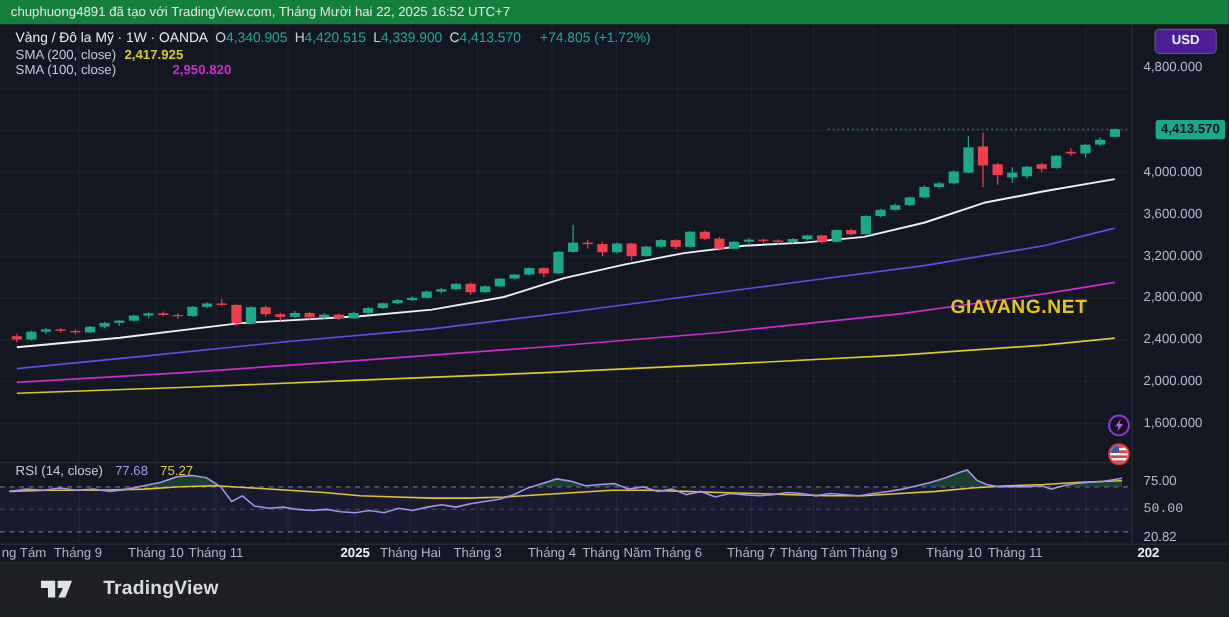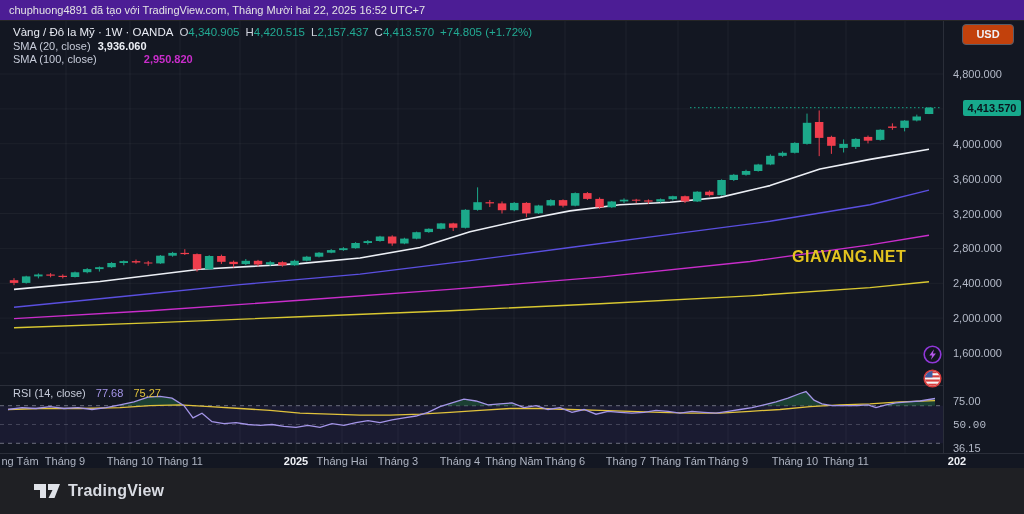--- a/index.html
+++ b/index.html
@@ -1,55 +1,55 @@
 <!DOCTYPE html>
 <html><head>
 <meta charset="utf-8">
 <style>
   html,body{margin:0;padding:0}
   body{width:1024px;height:514px;position:relative;overflow:hidden;background:#131722;
        font-family:"Liberation Sans",sans-serif;-webkit-font-smoothing:antialiased}
-  .top-bar{position:absolute;left:0;top:0;width:1024px;height:20px;background:#4c1d95;
+  .top-bar{position:absolute;left:0;top:0;width:1024px;height:20px;background:#15803d;
            color:#e4e4e4;font-size:11px;line-height:20px;padding-left:9px;box-sizing:border-box;white-space:nowrap}
   .chart-root{position:absolute;left:0;top:20px;width:1024px;height:448px;background:#131722;border-top:1px solid #262626}
   #chart-svg{position:absolute;left:0;top:0;width:943px;height:432px;display:block}
   
   .legend{position:absolute;left:13px;top:4px;z-index:5}
   .symbol-row{font-size:11.5px;height:15px;line-height:15px;color:#e8ebf3;white-space:nowrap}
   .sym{color:#e8ebf3}
   .okey{color:#cfd3dd;margin-left:6px}
   .oval{color:#22ab94}
-  .ochange{color:#22ab94;margin-left:6px}
+  .ochange{color:#22ab94;margin-left:16px}
   .ind-row{font-size:11px;height:13px;line-height:13px;color:#c6cbd9;white-space:nowrap}
   .ind-value{margin-left:7px;font-weight:bold}
   .rsi-legend{position:absolute;left:13px;top:366px;font-size:11px;color:#c6cbd9;z-index:5;white-space:nowrap}
   .rsi-legend .v1{color:#a495e8;margin-left:7px;font-weight:normal}
   .rsi-legend .v2{color:#e0c23c;margin-left:7px;font-weight:normal}
   
   .watermark{position:absolute;left:792px;top:227px;font-size:16px;font-weight:bold;color:#e4c41f;
              letter-spacing:.5px;z-index:4}
   
   .price-axis{position:absolute;left:943px;top:0;width:81px;height:432px;border-left:1px solid #2a2e39;box-sizing:border-box}
   .plabel{position:absolute;left:9px;height:14px;line-height:14px;font-size:11px;color:#b4bac8;white-space:nowrap}
   .usd-btn{position:absolute;left:18px;top:3px;width:50px;height:19px;border:1px solid #575c68;border-radius:4px;
-           background:#c2410c;color:#f0f2f8;font-size:11px;font-weight:bold;text-align:center;line-height:19px;cursor:pointer}
+           background:#4c1d95;color:#f0f2f8;font-size:11px;font-weight:bold;text-align:center;line-height:19px;cursor:pointer}
   .price-badge{position:absolute;left:19px;width:58px;height:16px;background:#17a98c;color:#0a141d;
                font-size:11px;font-weight:bold;text-align:center;line-height:16px;border-radius:2px}
   
   .time-axis{position:absolute;left:0;top:432px;width:1024px;height:16px;border-top:1px solid #2a2e39;
              box-sizing:border-box;background:#131722}
   .tlabel{position:absolute;top:1px;transform:translateX(-50%);font-size:11px;color:#aeb4c2;white-space:nowrap}
   .tlabel.bold{color:#eff1f6;font-weight:bold}
   
   .pane-icons{position:absolute;left:923px;top:324px;width:20px;z-index:6}
   .picon{width:19px;height:19px;margin-bottom:5px;cursor:pointer}
   
   .footer{position:absolute;left:0;top:468px;width:1024px;height:46px;background:#1f2024;display:flex;
           align-items:center;padding-left:34px;box-sizing:border-box}
-  .tv-logo{display:flex;align-items:center;gap:8px;cursor:pointer}
+  .tv-logo{display:flex;align-items:center;gap:26px;cursor:pointer}
   .tv-logo span{color:#d9dce3;font-size:16px;font-weight:bold;letter-spacing:.2px}
 </style>
 </head>
 <body>
 
 <div class="stage">
 
   <div class="top-bar">
     <span>chuphuong4891 đã tạo với TradingView.com, Tháng Mười hai 22, 2025 16:52 UTC+7</span>
   </div>
@@ -247,24 +247,24 @@
         <line x1="916.8" y1="93.62937500000001" x2="916.8" y2="100.43" stroke="#1ca98a" stroke-width="1"></line>
         <rect x="912.5" y="95.5" width="8.5" height="4.0" fill="#1ca98a"></rect>
         <line x1="929" y1="86.08634843749996" x2="929" y2="93.11496875000003" stroke="#1ca98a" stroke-width="1"></line>
         <rect x="924.8" y="86.7" width="8.5" height="6.3" fill="#1ca98a"></rect>
         <polyline points="8,388.5 40,387.5 80,387.5 120,386.6 150,384.7 180,383.8 210,385.6 240,387.5 270,389.4 300,392.2 330,393.2 360,394.1 390,394.1 420,393.2 450,391.3 480,389.4 510,387.5 540,387.5 570,388.5 600,389.4 630,390.3 660,391.3 690,392.2 720,392.2 750,390.3 780,388.5 810,385.6 840,383.8 870,382.8 900,380.9 935,379.7" fill="none" stroke="#e0c23c" stroke-width="1.3"></polyline>
         <polyline points="8,388.5 22,386.6 36,387.5 50,385.6 64,387.5 78,386.6 92,388.5 106,386.6 120,383.8 134,380.9 148,376.2 160,375.3 172,377.2 184,384.7 193,396.9 202,392.2 212,400.7 224,402.6 236,401.6 248,403.5 260,404.4 272,403.5 284,405.4 296,406.3 308,404.4 320,406.3 332,402.6 344,404.4 356,401.6 368,399.7 380,401.6 392,398.8 404,396.9 416,395.0 428,391.3 440,385.6 452,381.9 464,378.1 476,380.0 488,383.8 500,382.8 512,381.9 524,386.6 536,384.7 548,388.5 560,386.6 572,391.3 584,388.5 596,393.2 608,390.3 620,391.3 632,392.2 644,391.3 656,389.4 668,390.3 680,392.2 692,390.3 704,391.3 716,392.2 728,390.3 740,388.5 752,386.6 764,383.8 776,380.9 788,377.2 800,372.5 806,370.6 814,379.1 822,382.8 832,384.7 844,384.7 856,384.7 868,383.8 876,386.6 886,383.8 896,381.9 908,380.9 920,380.0 935,377.5" fill="none" stroke="#a495e8" stroke-width="1.3"></polyline>
       </svg>
 
     <div class="legend">
       <div class="symbol-row">
-        <span class="sym">Vàng / Đô la Mỹ · 1W · OANDA</span><span class="ohlc" id="ohlc"><span class="okey">O</span><span class="oval">4,340.905</span><span class="okey">H</span><span class="oval">4,420.515</span><span class="okey">L</span><span class="oval">2,157.437</span><span class="okey">C</span><span class="oval">4,413.570</span><span class="ochange">+74.805 (+1.72%)</span></span>
+        <span class="sym">Vàng / Đô la Mỹ · 1W · OANDA</span><span class="ohlc" id="ohlc"><span class="okey">O</span><span class="oval">4,340.905</span><span class="okey">H</span><span class="oval">4,420.515</span><span class="okey">L</span><span class="oval">4,339.900</span><span class="okey">C</span><span class="oval">4,413.570</span><span class="ochange">+74.805 (+1.72%)</span></span>
       </div>
       <div id="sma-rows">
-          <div class="ind-row"><span>SMA (20, close)</span><span class="ind-value" style="color: rgb(236, 239, 245);">3,936.060</span></div>
+          <div class="ind-row"><span>SMA (200, close)</span><span class="ind-value" style="color: rgb(217, 200, 49);">2,417.925</span></div>
           <div class="ind-row"><span>SMA (100, close)</span><span class="ind-value" style="color: rgb(201, 45, 203); margin-left: 47px;">2,950.820</span></div>
         </div>
     </div>
 
     <div class="rsi-legend">
       <span>RSI (14, close)</span>
       <span class="v1">77.68</span>
       <span class="v2">75.27</span>
     </div>
 
@@ -292,34 +292,34 @@
             <rect x="1" y="14.7" width="17" height="2.1" fill="#d63c3c"></rect>
             <rect x="1" y="2.1" width="8.5" height="6.3" fill="#3b5aa0"></rect>
           </g>
         </svg>
       </div>
     </div>
 
     <div class="price-axis">
       <div class="usd-btn">USD</div>
       <div id="price-labels">
-          <div class="plabel" style="top: 46px;">4,800.000</div>
+          <div class="plabel" style="top: 28px;">4,800.000</div>
           <div class="plabel" style="top: 115.75px;">4,000.000</div>
           <div class="plabel" style="top: 150.625px;">3,600.000</div>
           <div class="plabel" style="top: 185.5px;">3,200.000</div>
           <div class="plabel" style="top: 220.375px;">2,800.000</div>
           <div class="plabel" style="top: 255.25px;">2,400.000</div>
           <div class="plabel" style="top: 290.125px;">2,000.000</div>
           <div class="plabel" style="top: 325px;">1,600.000</div>
         </div>
       <div class="price-badge" id="price-badge" style="top: 78.6919px;">4,413.570</div>
       <div id="rsi-labels">
           <div class="plabel" style="top: 373px;">75.00</div>
           <div class="plabel" style="top: 396.5px; font-family: Liberation Mono, monospace;">50.00</div>
-          <div class="plabel" style="top: 420px;">36.15</div>
+          <div class="plabel" style="top: 420px;">20.82</div>
         </div>
     </div>
 
     <div class="time-axis">
       <div id="time-labels">
           <div class="tlabel" style="left: 20px;">ng Tám</div>
           <div class="tlabel" style="left: 65px;">Tháng 9</div>
           <div class="tlabel" style="left: 130px;">Tháng 10</div>
           <div class="tlabel" style="left: 180px;">Tháng 11</div>
           <div class="tlabel bold" style="left: 296px;">2025</div>

